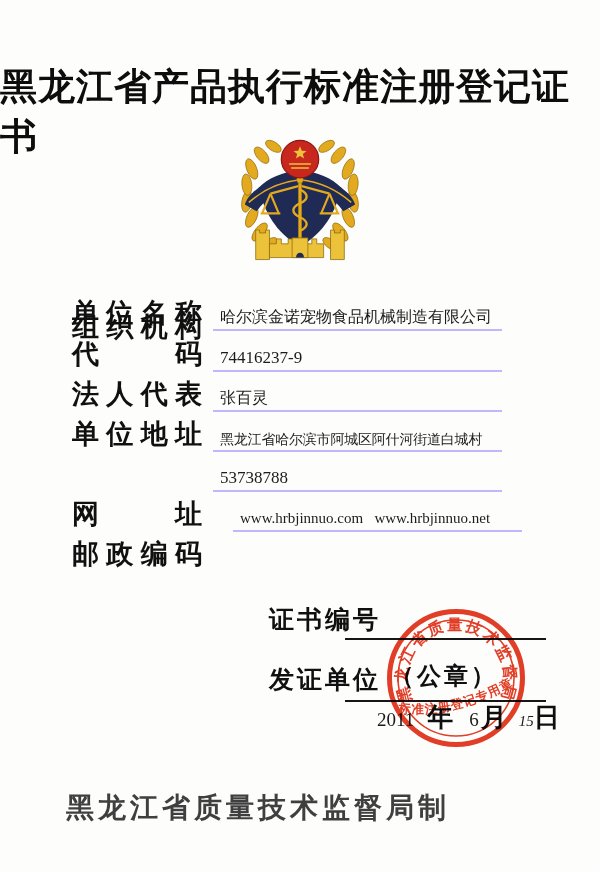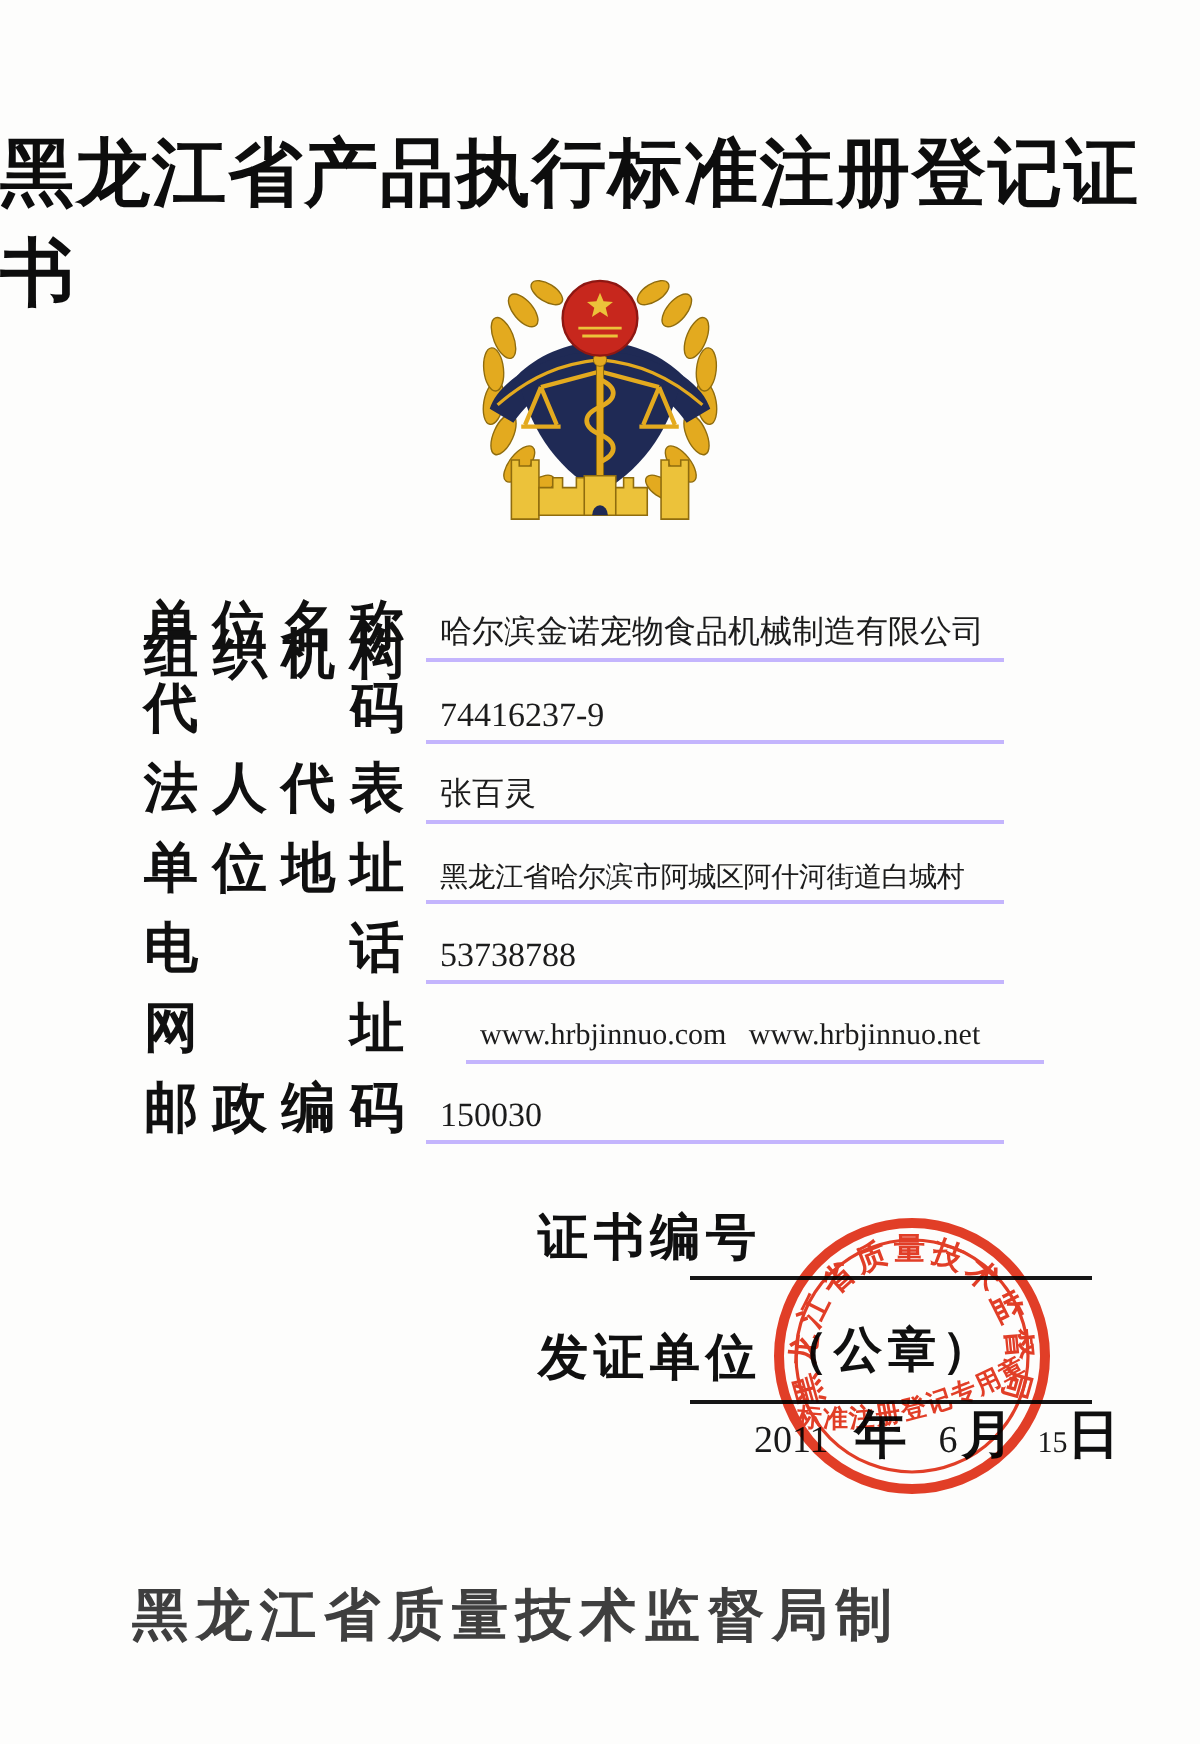--- a/index.html
+++ b/index.html
@@ -74,21 +74,21 @@
     color:#101010;line-height:1;z-index:1;
   }
   .date-row{
     position:absolute;left:377px;top:700px;width:200px;
     display:flex;align-items:baseline;z-index:1;text-align:center;
   }
   .date-row .num{font-size:19px;color:#1a1a1a;}
   .date-row .cjk{font-size:26px;font-weight:bold;color:#0f0f0f;}
   .gap-a{margin-right:13px;} .gap-b{margin-right:16px;}
   .gap-c{margin-right:2px;}  .gap-d{margin-right:12px;}
-  .num-day{font-size:15px !important;}
+  .num-day{font-size:15px !important;font-style:italic;}
 
   
   .seal{
     position:absolute;left:380px;top:602px;width:152px;height:156px;
     z-index:5;mix-blend-mode:multiply;opacity:0.95;
   }
 
   
   .footer{
     position:absolute;left:0;top:789px;width:516px;
@@ -171,30 +171,28 @@
     </div>
     <div class="row">
       <span class="flabel">法人代表</span>
       <span class="fvalue">张百灵</span>
     </div>
     <div class="row">
       <span class="flabel">单位地址</span>
       <span class="fvalue">黑龙江省哈尔滨市阿城区阿什河街道白城村</span>
     </div>
     <div class="row">
-      <span class="flabel">电话</span>
       <span class="fvalue">53738788</span>
     </div>
     <div class="row">
       <span class="flabel">网址</span>
       <span class="fvalue">www.hrbjinnuo.com   www.hrbjinnuo.net</span>
     </div>
     <div class="row">
       <span class="flabel">邮政编码</span>
-      <span class="fvalue">150030</span>
     </div>
   </div>
 
   <span class="cert-no-label">证书编号</span>
   <span class="cert-no-line"></span>
   <span class="issuer-label">发证单位</span>
   <span class="issuer-value">（公章）</span>
   <span class="issuer-line"></span>
 
   <div class="date-row">

